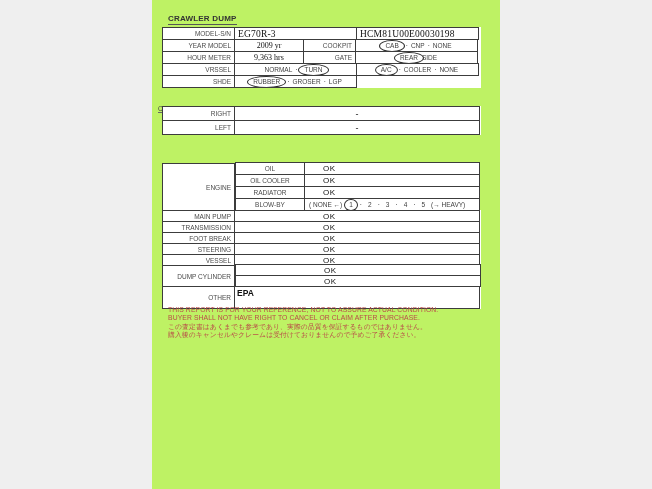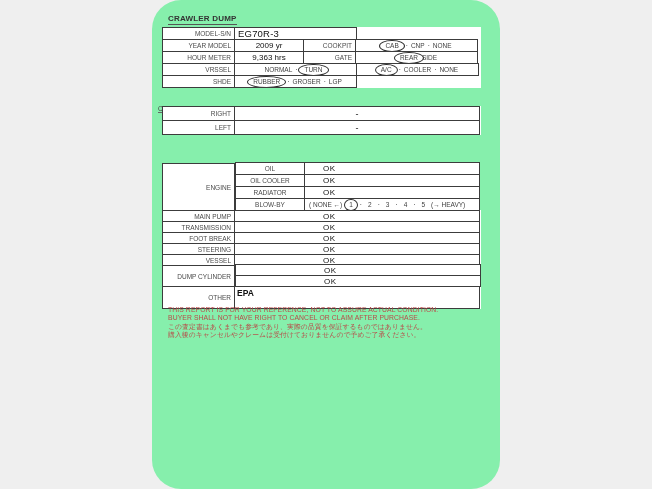--- a/index.html
+++ b/index.html
@@ -30,21 +30,21 @@
   .t1 { top:28px; width:319px; }
   .row { display:flex; margin-top:-1px; background:#fff; }
   .cell {
     border:1px solid #3c3c3c; margin-left:-1px;
     height:13px; display:flex; align-items:center;
     font-size:6.5px; color:#4a4a4a; overflow:hidden; white-space:nowrap;
   }
   .row .cell:first-child { margin-left:0; }
   .lbl { width:73px; justify-content:flex-end; padding-right:3px; }
   .lbl2 { width:53px; justify-content:flex-end; padding-right:3px; }
-  .val { color:#101010; font-size:8px; }
+  .val { color:#101010; font-size:8px;font-family:Liberation Serif, serif; }
   .w70  { width:70px; justify-content:center; }
   .w123 { width:123px; }
   .w176 { width:176px; }
   .w246 { width:246px; }
   .c { justify-content:center; }
   .big { font-size:9.5px; padding-left:3px; letter-spacing:.2px; }
   .opts { justify-content:center; color:#3f3f3f; font-size:6.5px; }
   .opts .sep { margin:0 3px; }
   .opts .item.circled {
     border:1px solid #2d2d2d; border-radius:50%;
@@ -76,28 +76,29 @@
   .epa { font-size:8.5px; color:#101010;font-weight:bold; }
   .disclaimer {
     position:absolute; left:16px; top:306px;
     font-size:6.8px; line-height:8.3px; letter-spacing:.1px;
   }
   .cond-wrap { position:absolute; left:0; top:97px; width:348px; }
 </style>
 </head>
 <body style="background: rgb(239, 239, 239);">
 
-<div class="page" style="background: #86efac; border-radius: 29px;">
+<div class="page" style="background: #bef264;">
 
   <div class="doc-title">CRAWLER DUMP</div>
 
   <div class="tbl t1">
     <div class="row">
       <div class="cell lbl">MODEL-S/N</div>
       <div class="cell val big w123">EG70R-3</div>
+      <div class="cell val big w123">HCM81U00E00030198</div>
     </div>
     <div class="row">
       <div class="cell lbl">YEAR MODEL</div>
       <div class="cell val w70">2009 yr</div>
       <div class="cell lbl2">COOKPIT</div>
       <div class="cell opts w123">
           <span class="item circled">CAB</span>
           <span class="sep">·</span>
           <span class="item">CNP</span>
           <span class="sep">·</span>

